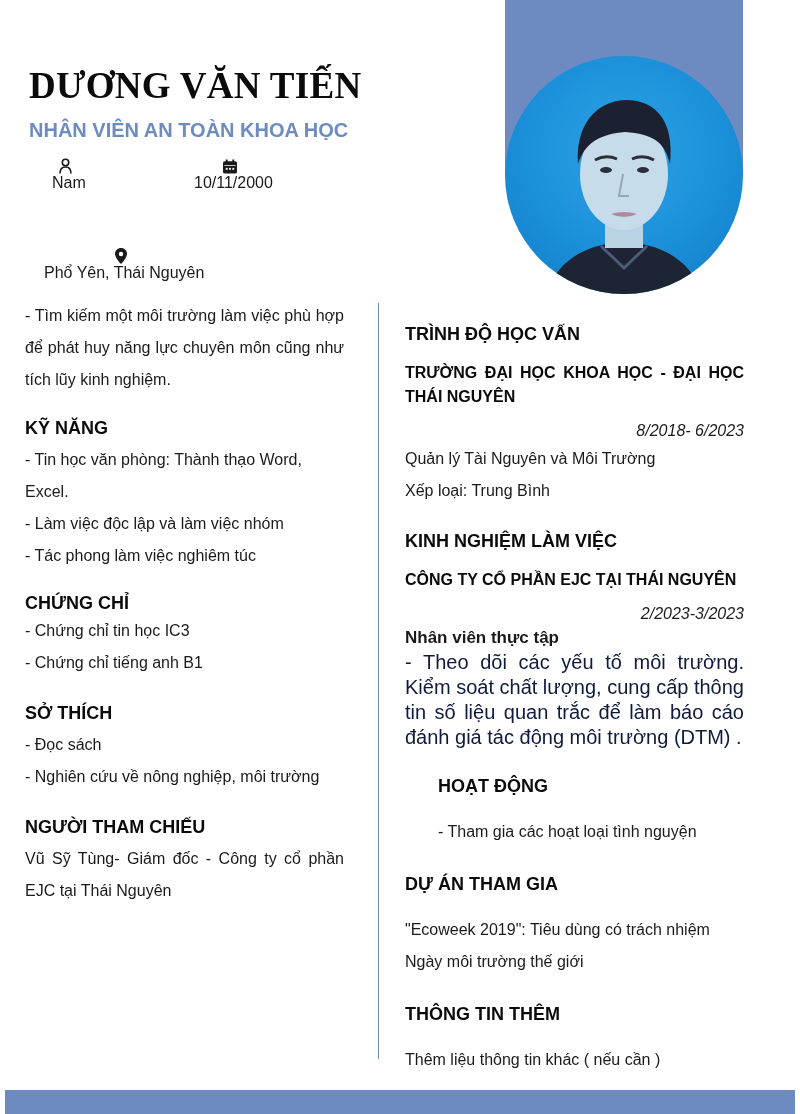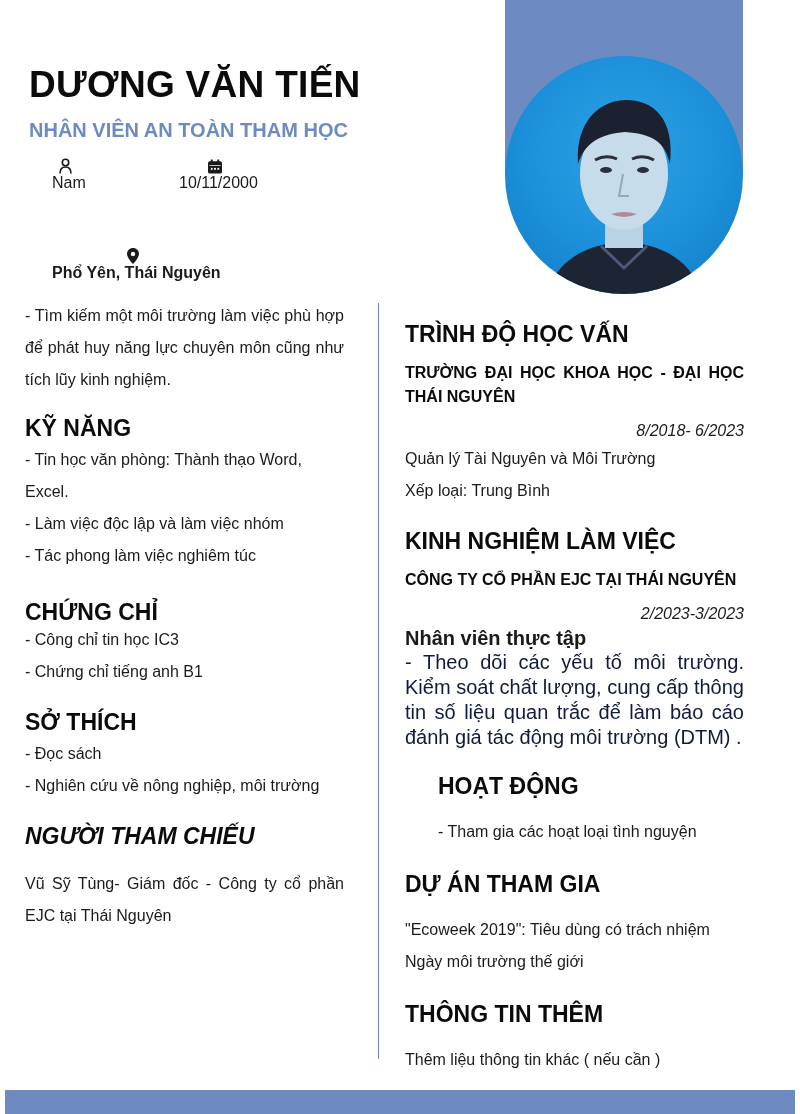--- a/index.html
+++ b/index.html
@@ -4,51 +4,51 @@
 <style>
   * { box-sizing: border-box; margin: 0; padding: 0; }
   html, body { width: 800px; height: 1114px; background: #ffffff; overflow: hidden; }
   body { position: relative; font-family: "Liberation Sans", "DejaVu Sans", sans-serif; color: #1a1a1a; }
 
   .accent-block { position: absolute; left: 505px; top: 0; width: 238px; height: 175px; background: #6d8bc1; }
   .avatar { position: absolute; left: 505px; top: 56px; width: 238px; height: 238px; border-radius: 50%;
             background: radial-gradient(circle at 50% 40%, #2ea3e6 0%, #1b8fd9 55%, #137ac4 100%); overflow: hidden; }
   .avatar svg { position: absolute; left: 0; top: 0; }
 
-  .name { position: absolute; left: 29px; top: 64px; font-size: 37px; font-weight: 700; color: #0b0b0b; letter-spacing: 0.3px; white-space: nowrap; }
+  .name { position: absolute; left: 29px; top: 64px; font-size: 37px; font-weight: 700; color: #0b0b0b; letter-spacing: 0.3px; white-space: nowrap; font-family: Liberation Serif, serif; }
   .role { position: absolute; left: 29px; top: 119px; font-size: 20px; font-weight: 700; color: #6d8bc1; white-space: nowrap; }
 
   .info { position: absolute; display: flex; align-items: center; font-size: 16px; color: #1a1a1a; white-space: nowrap; flex-direction: column; }
   .info .ic { width: 14px; height: 16px; margin-right: 6px; display: inline-flex; align-items: center; justify-content: center; }
   .info-gender { left: 52px; top: 158px; }
-  .info-dob { left: 179px; top: 158px; text-align: right; }
-  .info-addr { left: 52px; top: 248px; font-weight: bold; }
+  .info-dob { left: 194px; top: 158px; text-align: right; }
+  .info-addr { left: 44px; top: 248px; }
 
   .divider { position: absolute; left: 378px; top: 303px; width: 1px; height: 756px; background: #6d8bc1; }
 
   .left { position: absolute; left: 25px; top: 300px; width: 319px; }
   .right { position: absolute; left: 405px; top: 322px; width: 339px; }
 
   .p { font-size: 16px; line-height: 32px; color: #1a1a1a; }
   .justify { text-align: justify; }
-  .h { font-size: 23px; font-weight: 700; color: #0b0b0b; line-height: 24px; }
+  .h { font-size: 18px; font-weight: 700; color: #0b0b0b; line-height: 24px; }
 
   .objective { margin-top: 0; }
   .l-sec1 { margin-top: 20px; }
   .l-sec1 .h { margin-bottom: 4px; }
-  .l-sec2 { margin-top: 28px; }
+  .l-sec2 { margin-top: 19px; }
   .l-sec3 { margin-top: 22px; }
   .l-sec3 .h { margin-bottom: 4px; }
   .l-sec4 { margin-top: 22px; }
-  .l-sec4 .h { margin-bottom: 20px; font-style: italic; }
+  .l-sec4 .h { margin-bottom: 4px; }
 
   .sub { font-size: 16px; font-weight: 700; line-height: 24px; color: #0b0b0b; margin-top: 15px; }
   .sub-just { text-align: justify; text-align-last: left; }
   .date { font-style: italic; font-size: 16px; line-height: 24px; margin-top: 10px; text-align: right; }
-  .pos { font-size: 20px; font-weight: 700; line-height: 24px; }
+  .pos { font-size: 17px; font-weight: 700; line-height: 24px; }
   .desc { font-family: "Liberation Sans", "DejaVu Sans", sans-serif; font-size: 20px; line-height: 25px; color: #0f1a3d; text-align: justify; text-align-last: left; }
 
   .r-sec2 { margin-top: 22px; }
   .r-sec3 { margin-top: 24px; margin-left: 33px; }
   .r-sec4, .r-sec5 { margin-top: 24px; }
   .r-body { margin-top: 18px; }
 
   .footer-bar { position: absolute; left: 5px; top: 1090px; width: 790px; height: 24px; background: #6d8bc1; }
 </style>
 </head>
@@ -73,21 +73,21 @@
     <ellipse cx="101" cy="114" rx="6" ry="3" fill="#2a2f3a"></ellipse>
     <ellipse cx="138" cy="114" rx="6" ry="3" fill="#2a2f3a"></ellipse>
 
     <path d="M118 118 L114 140 L124 140" stroke="#8fa9bd" stroke-width="2" fill="none"></path>
 
     <path d="M106 158 Q119 154 132 158 Q119 164 106 158 Z" fill="#b08a96"></path>
   </svg>
 </div>
 
 <div class="name">DƯƠNG VĂN TIẾN</div>
-<div class="role">NHÂN VIÊN AN TOÀN THAM HỌC</div>
+<div class="role">NHÂN VIÊN AN TOÀN KHOA HỌC</div>
 
 <div class="info info-gender">
   <span class="ic">
     <svg width="13" height="16" viewBox="0 0 13 16">
         <circle cx="6.5" cy="4.5" r="3.2" fill="none" stroke="#1a1a1a" stroke-width="1.6"></circle>
         <path d="M1 15.5 C1 10.5 3.5 9 6.5 9 C9.5 9 12 10.5 12 15.5" fill="none" stroke="#1a1a1a" stroke-width="1.6"></path>
       </svg>
   </span>
   <span>Nam</span>
 </div>
@@ -124,21 +124,21 @@
 
   <div class="l-sec1">
     <div class="h">KỸ NĂNG</div>
     <div class="p">- Tin học văn phòng: Thành thạo Word, Excel.</div>
     <div class="p">- Làm việc độc lập và làm việc nhóm</div>
     <div class="p">- Tác phong làm việc nghiêm túc</div>
   </div>
 
   <div class="l-sec2">
     <div class="h">CHỨNG CHỈ</div>
-    <div class="p">- Công chỉ tin học IC3</div>
+    <div class="p">- Chứng chỉ tin học IC3</div>
     <div class="p">- Chứng chỉ tiếng anh B1</div>
   </div>
 
   <div class="l-sec3">
     <div class="h">SỞ THÍCH</div>
     <div class="p">- Đọc sách</div>
     <div class="p">- Nghiên cứu về nông nghiệp, môi trường</div>
   </div>
 
   <div class="l-sec4">

